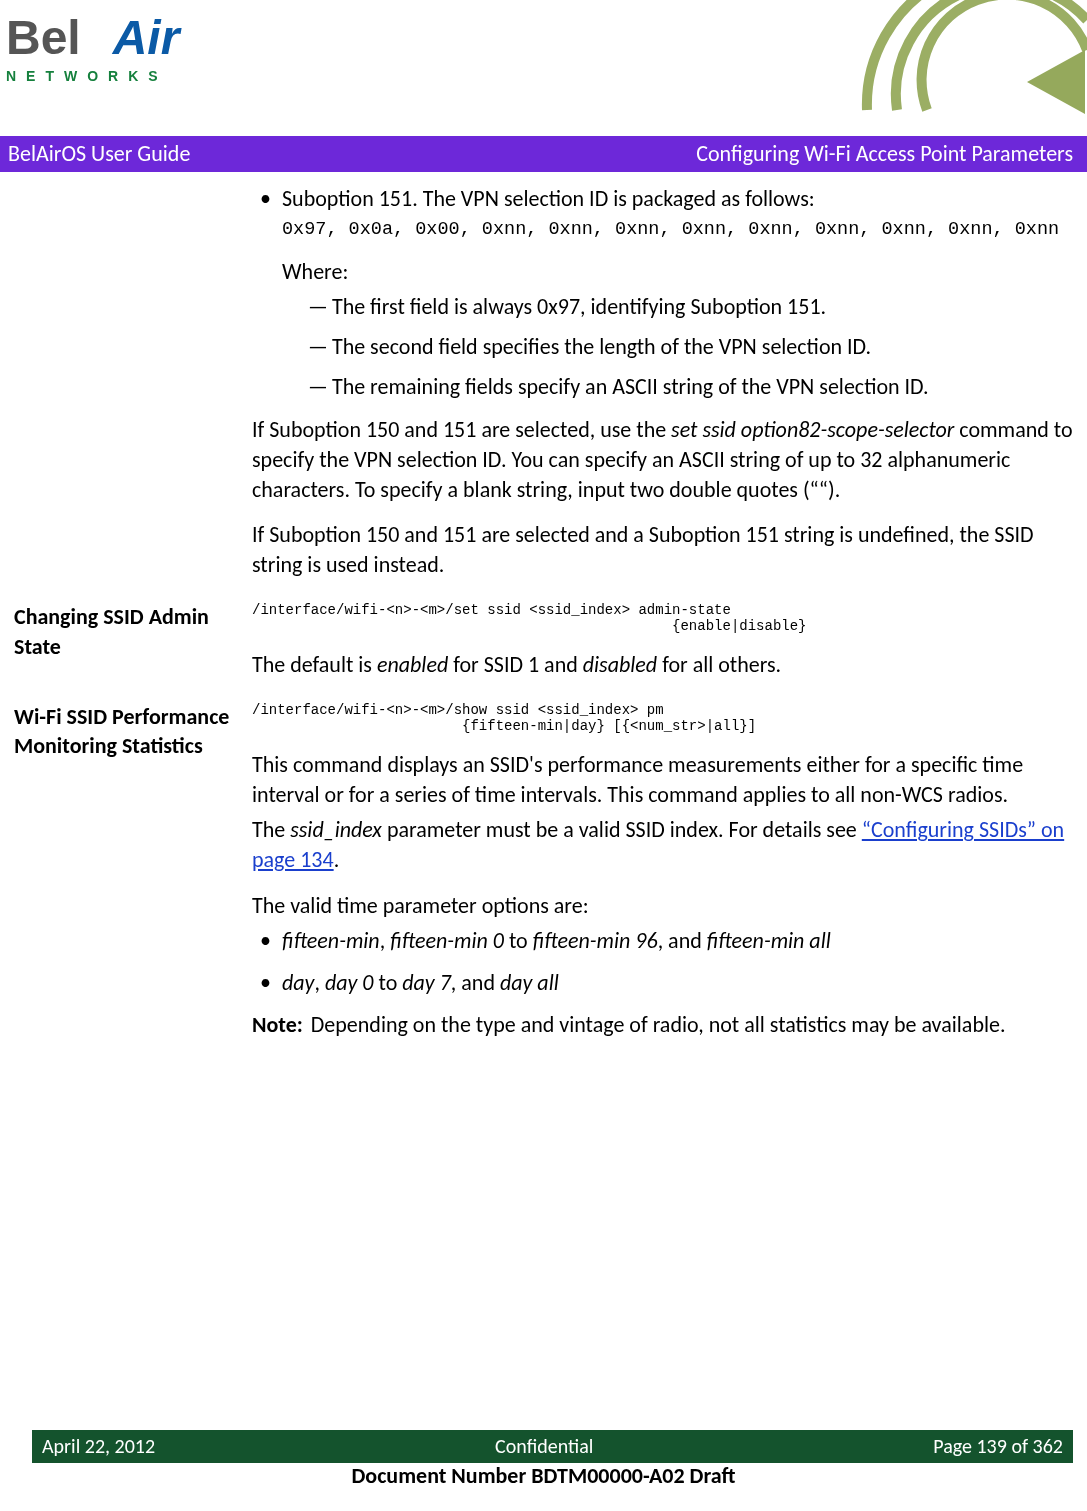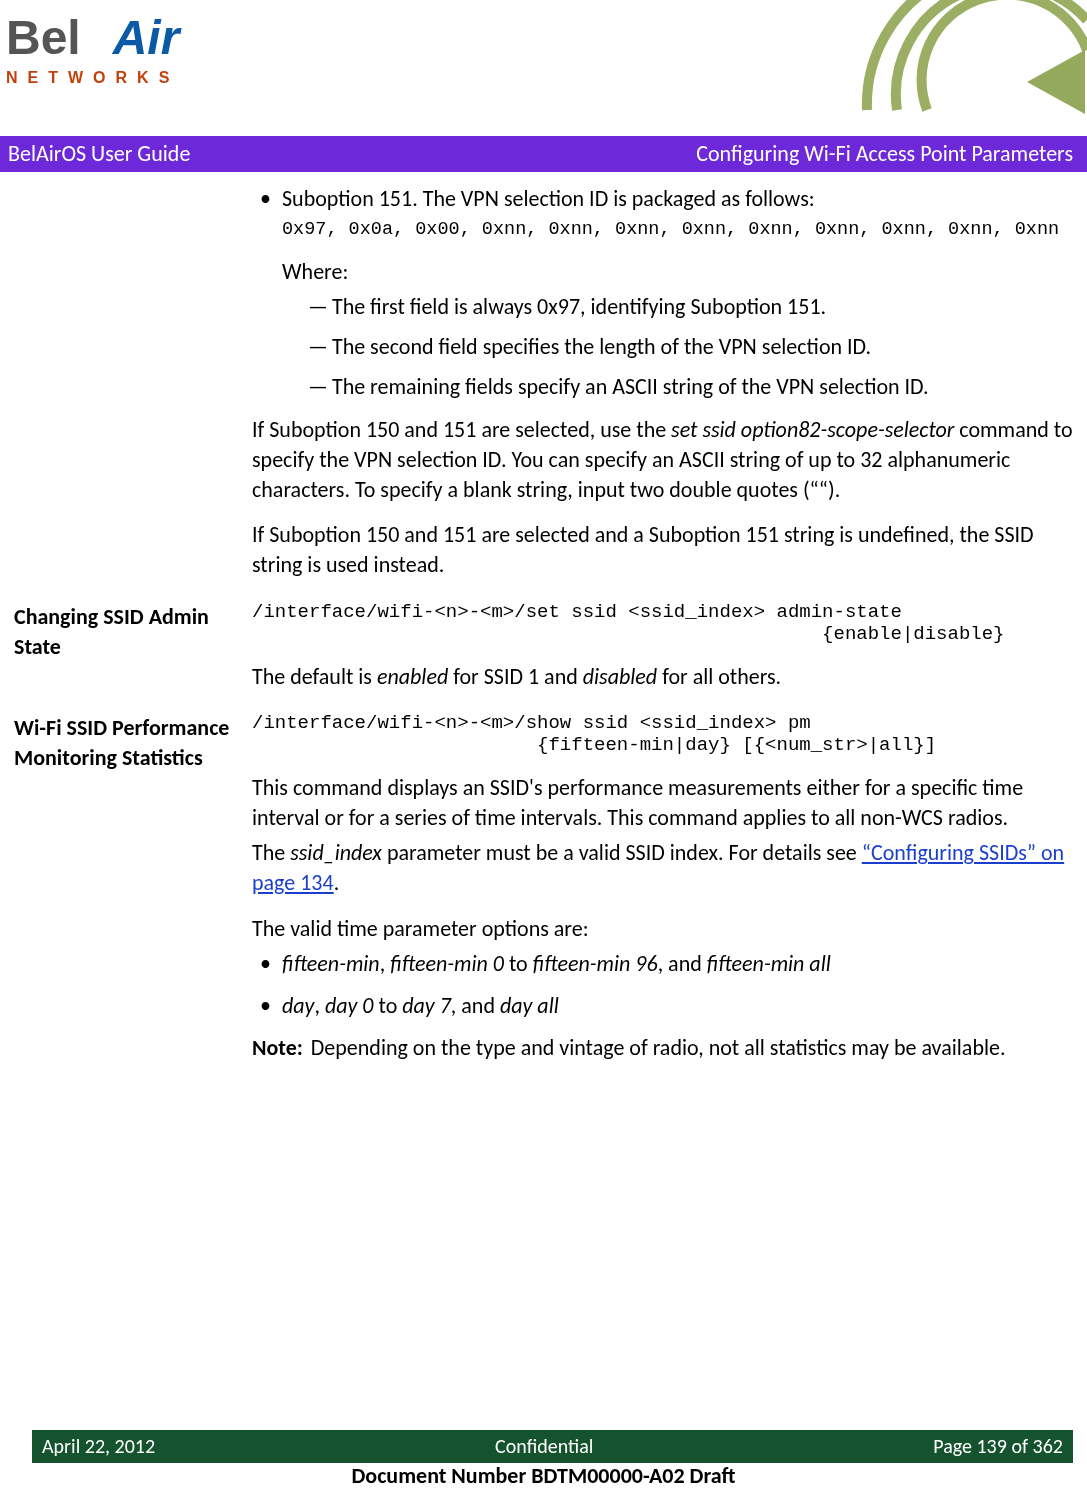--- a/index.html
+++ b/index.html
@@ -54,21 +54,21 @@
   }
   .main-col {
     flex: 1 1 auto;
     min-width: 0;
   }
   .para { margin: 0 0 16px 0; }
   .tight { margin-bottom: 6px; }
   .code {
     font-family: "Courier New", Courier, monospace;
     white-space: pre;
-    font-size: 19px;
+    font-size: 14px;
     line-height: 1.15;
   }
   .code-small {
     font-size: 18.5px;
   }
   ul.bullet {
     list-style: none;
     padding: 0;
     margin: 0 0 10px 0;
   }
@@ -115,21 +115,21 @@
     left: 0; right:0;
     bottom: 20px;
     text-align: center;
     font-weight: 600;
     font-size: 22px;
   }
   
   .belair-text { font-family: Arial, sans-serif; }
   .bel { font-size:48px; font-weight:700; color:#555; letter-spacing:0px;}
   .air { font-size:48px; font-weight:700; color:#0b5aa6; font-style:italic;margin-left:32px; }
-  .networks { font-size:16px; letter-spacing:10px; color:#c2410c; font-weight:700; display:block; margin-top:-4px;}
+  .networks { font-size:14px; letter-spacing:10px; color:#15803d; font-weight:700; display:block; margin-top:-4px;}
 </style>
 </head>
 <body>
 
 <div class="header-area">
   <div class="logo belair-text">
     <span class="bel">Bel</span><span class="air">Air</span>
     <span class="networks">NETWORKS</span>
   </div>
   <svg class="deco" width="260" height="120" viewBox="0 0 260 120">

